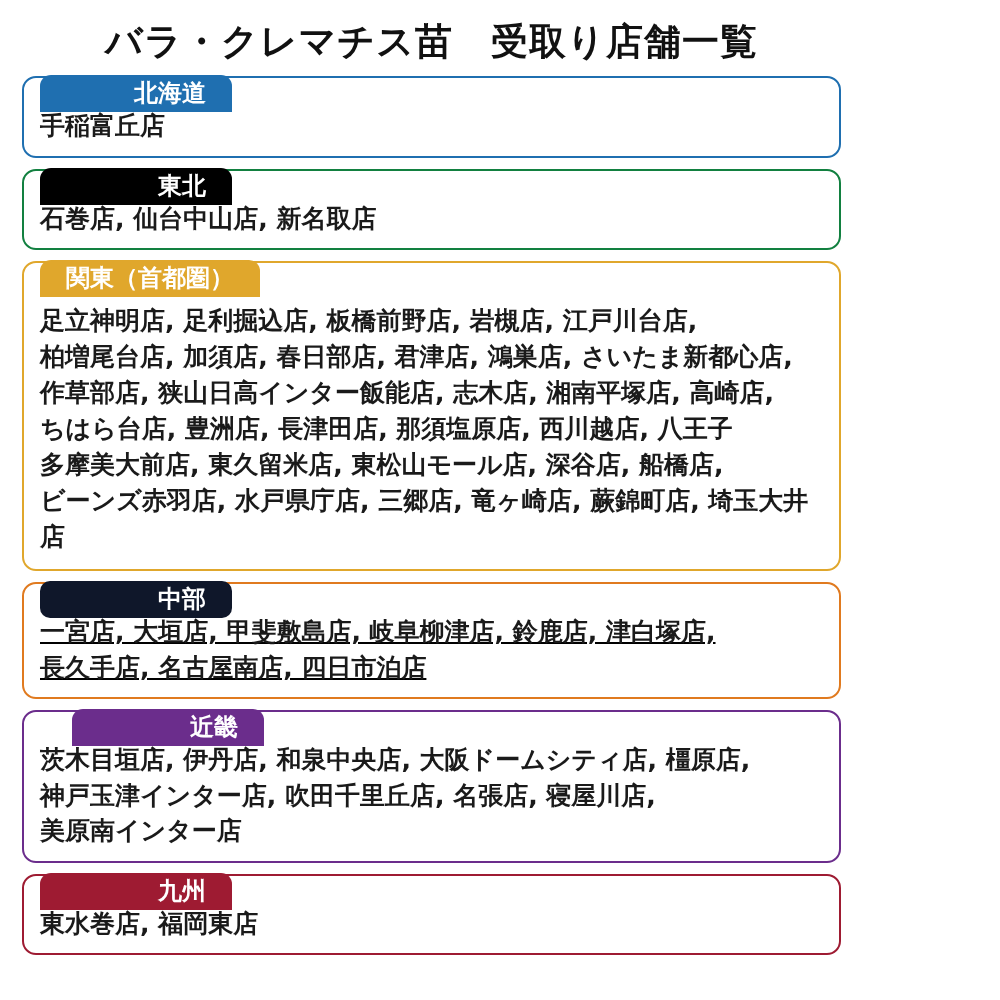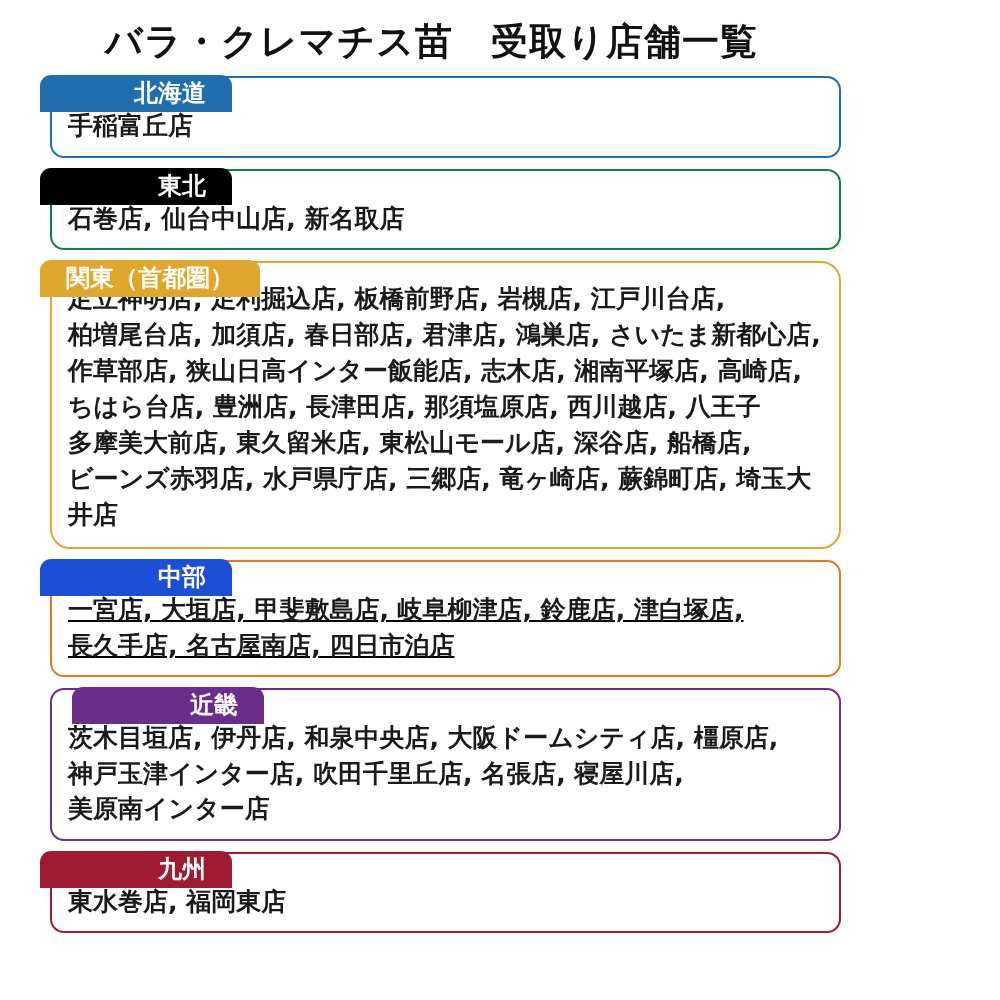--- a/index.html
+++ b/index.html
@@ -31,21 +31,20 @@
   .section {
     position: relative;
     margin-bottom: 11px;
   }
   .section-body {
     border: 2px solid #cccccc;
     border-radius: 14px;
     padding: 30px 16px 12px 16px;
     min-height: 74px;
     background: #ffffff;
-    margin-left: 28px;
   }
   .section-label {
     position: absolute;
     top: -1px;
     left: 18px;
     min-width: 192px;
     text-align: right;
     color: #ffffff;
     font-weight: bold;
     font-size: 24px;
@@ -64,27 +63,27 @@
     letter-spacing: 0px;
   }
   
   .sec-hokkaido .section-body { border-color: #1f6fb0; }
   .sec-hokkaido .section-label { background: #1f6fb0; }
   .sec-tohoku .section-body { border-color: #128040; }
   .sec-tohoku .section-label { background: #000000; }
   .sec-kanto .section-body { border-color: #e0a72c; }
   .sec-kanto .section-label { background: #e0a72c; }
   .sec-chubu .section-body { border-color: #e07a1f; text-decoration: underline; }
-  .sec-chubu .section-label { background: #1d4ed8; }
+  .sec-chubu .section-label { background: #0f172a; border-radius: 10px; }
   .sec-kinki .section-body { border-color: #6b2d8c; }
   .sec-kinki .section-label { background: #6b2d8c; margin-left: 32px; }
   .sec-kyushu .section-body { border-color: #9e1b32; }
   .sec-kyushu .section-label { background: #9e1b32; }
 
-  .sec-kanto .section-body { padding-top: 18px; padding-bottom: 14px; border-radius: 20px; }
+  .sec-kanto .section-body { padding-top: 40px; padding-bottom: 14px; }
   .sec-kanto .stores { line-height: 1.44; }
 </style>
 </head>
 <body>
 
 <div class="page">
 
   <div class="title">バラ・クレマチス苗　受取り店舗一覧</div>
 
   <div class="section sec-hokkaido">

